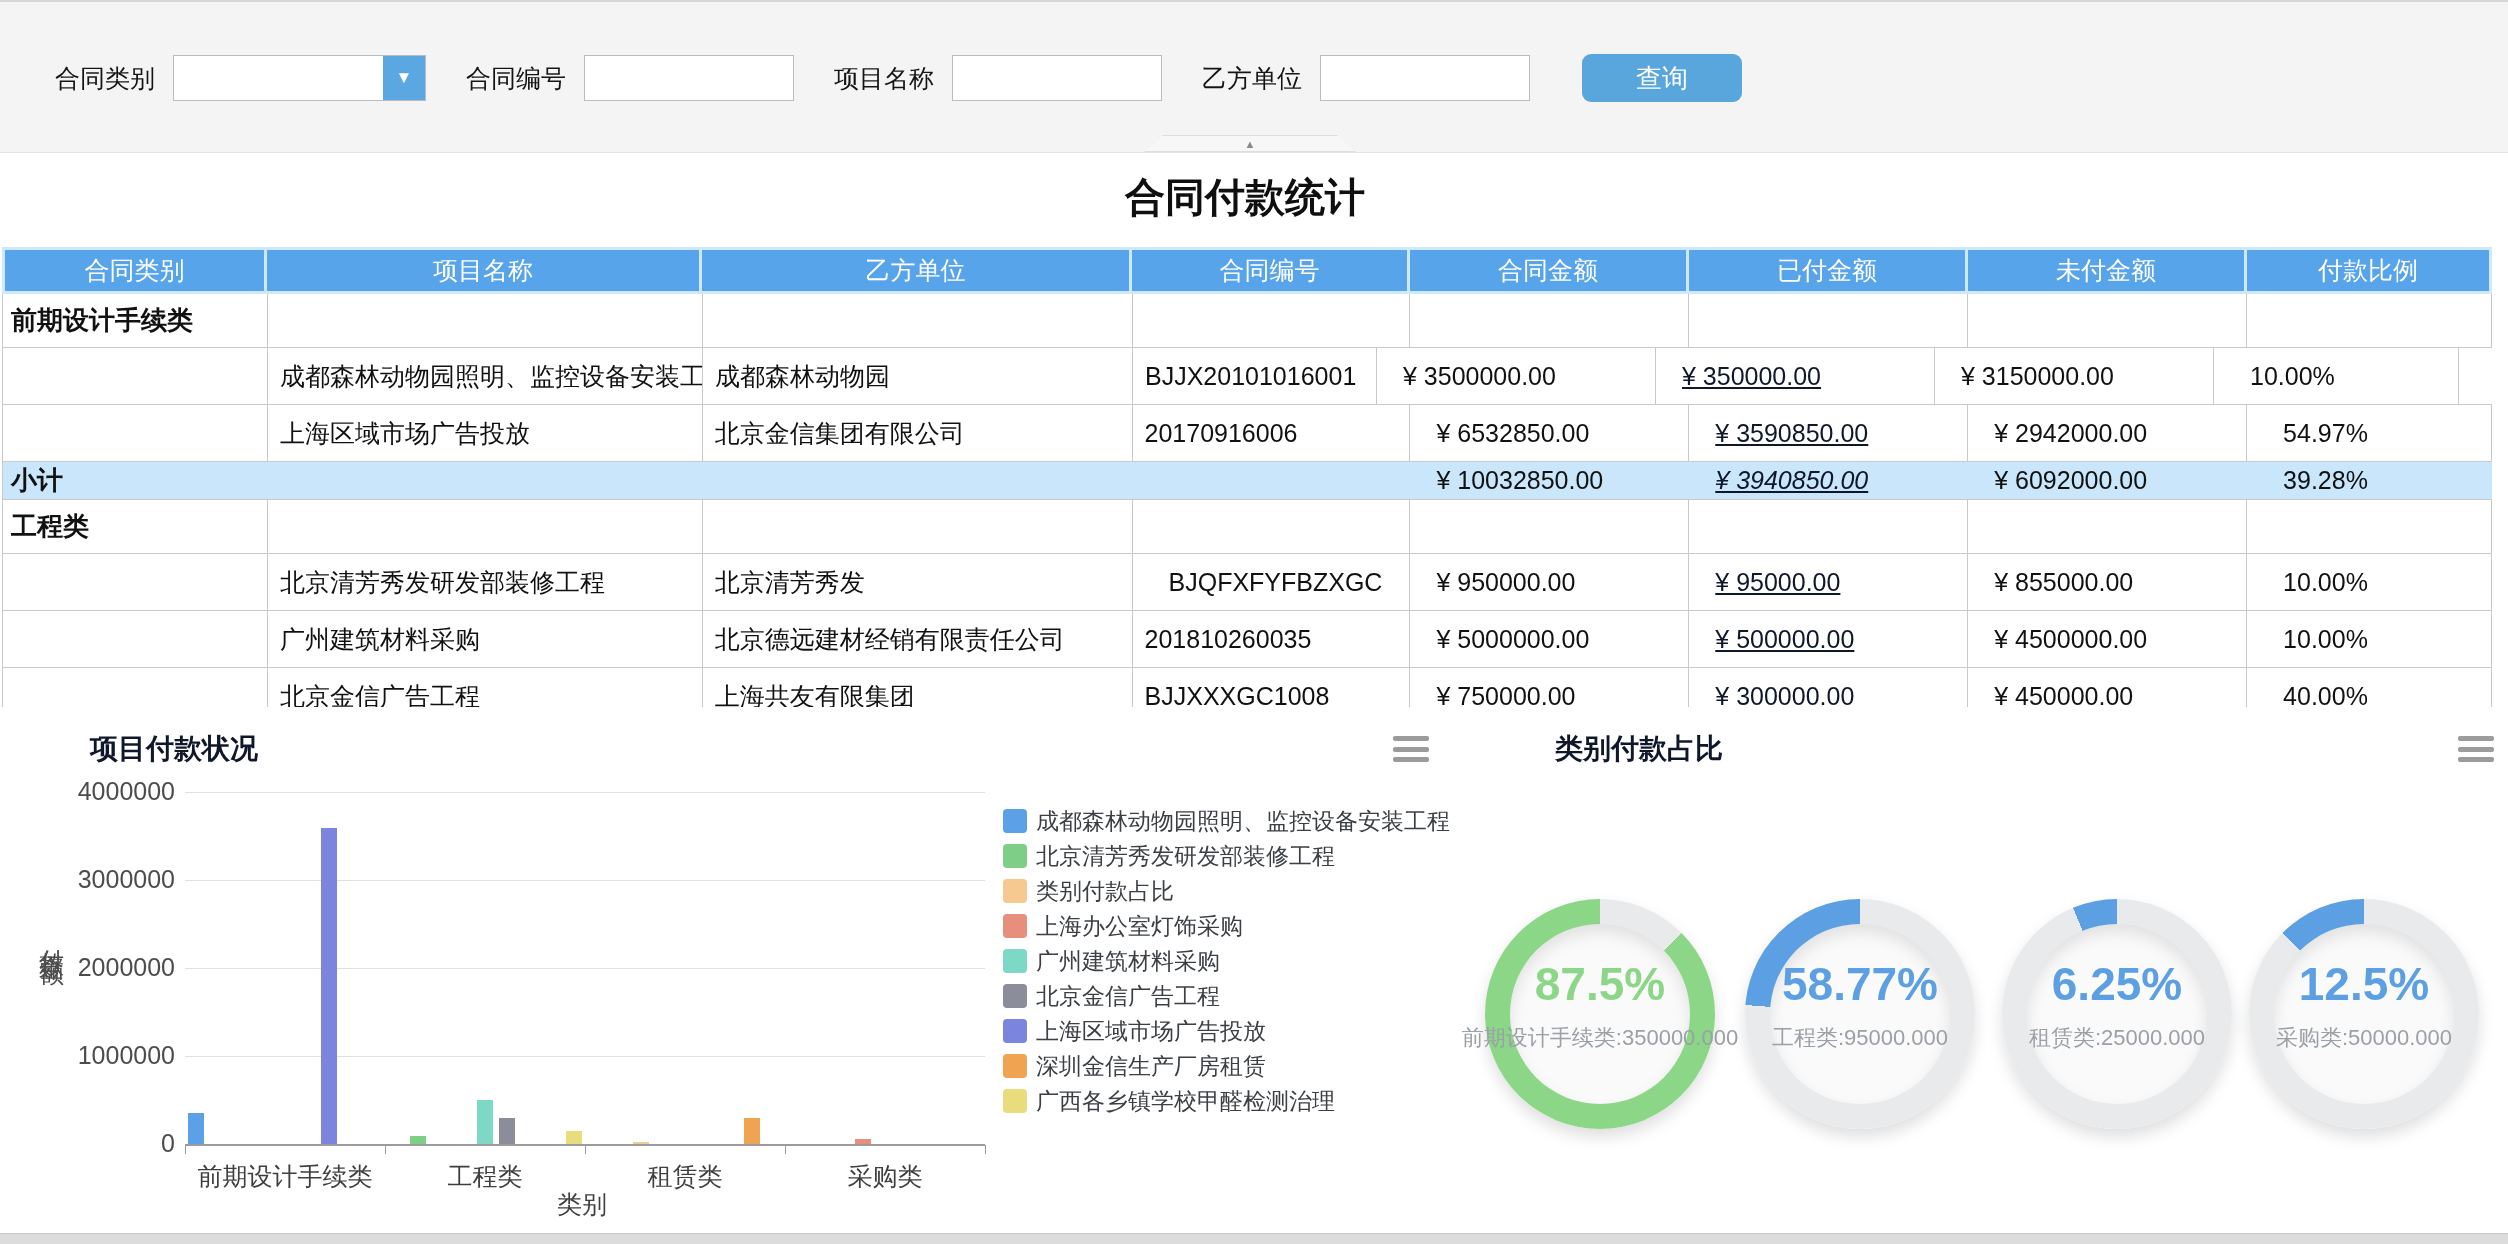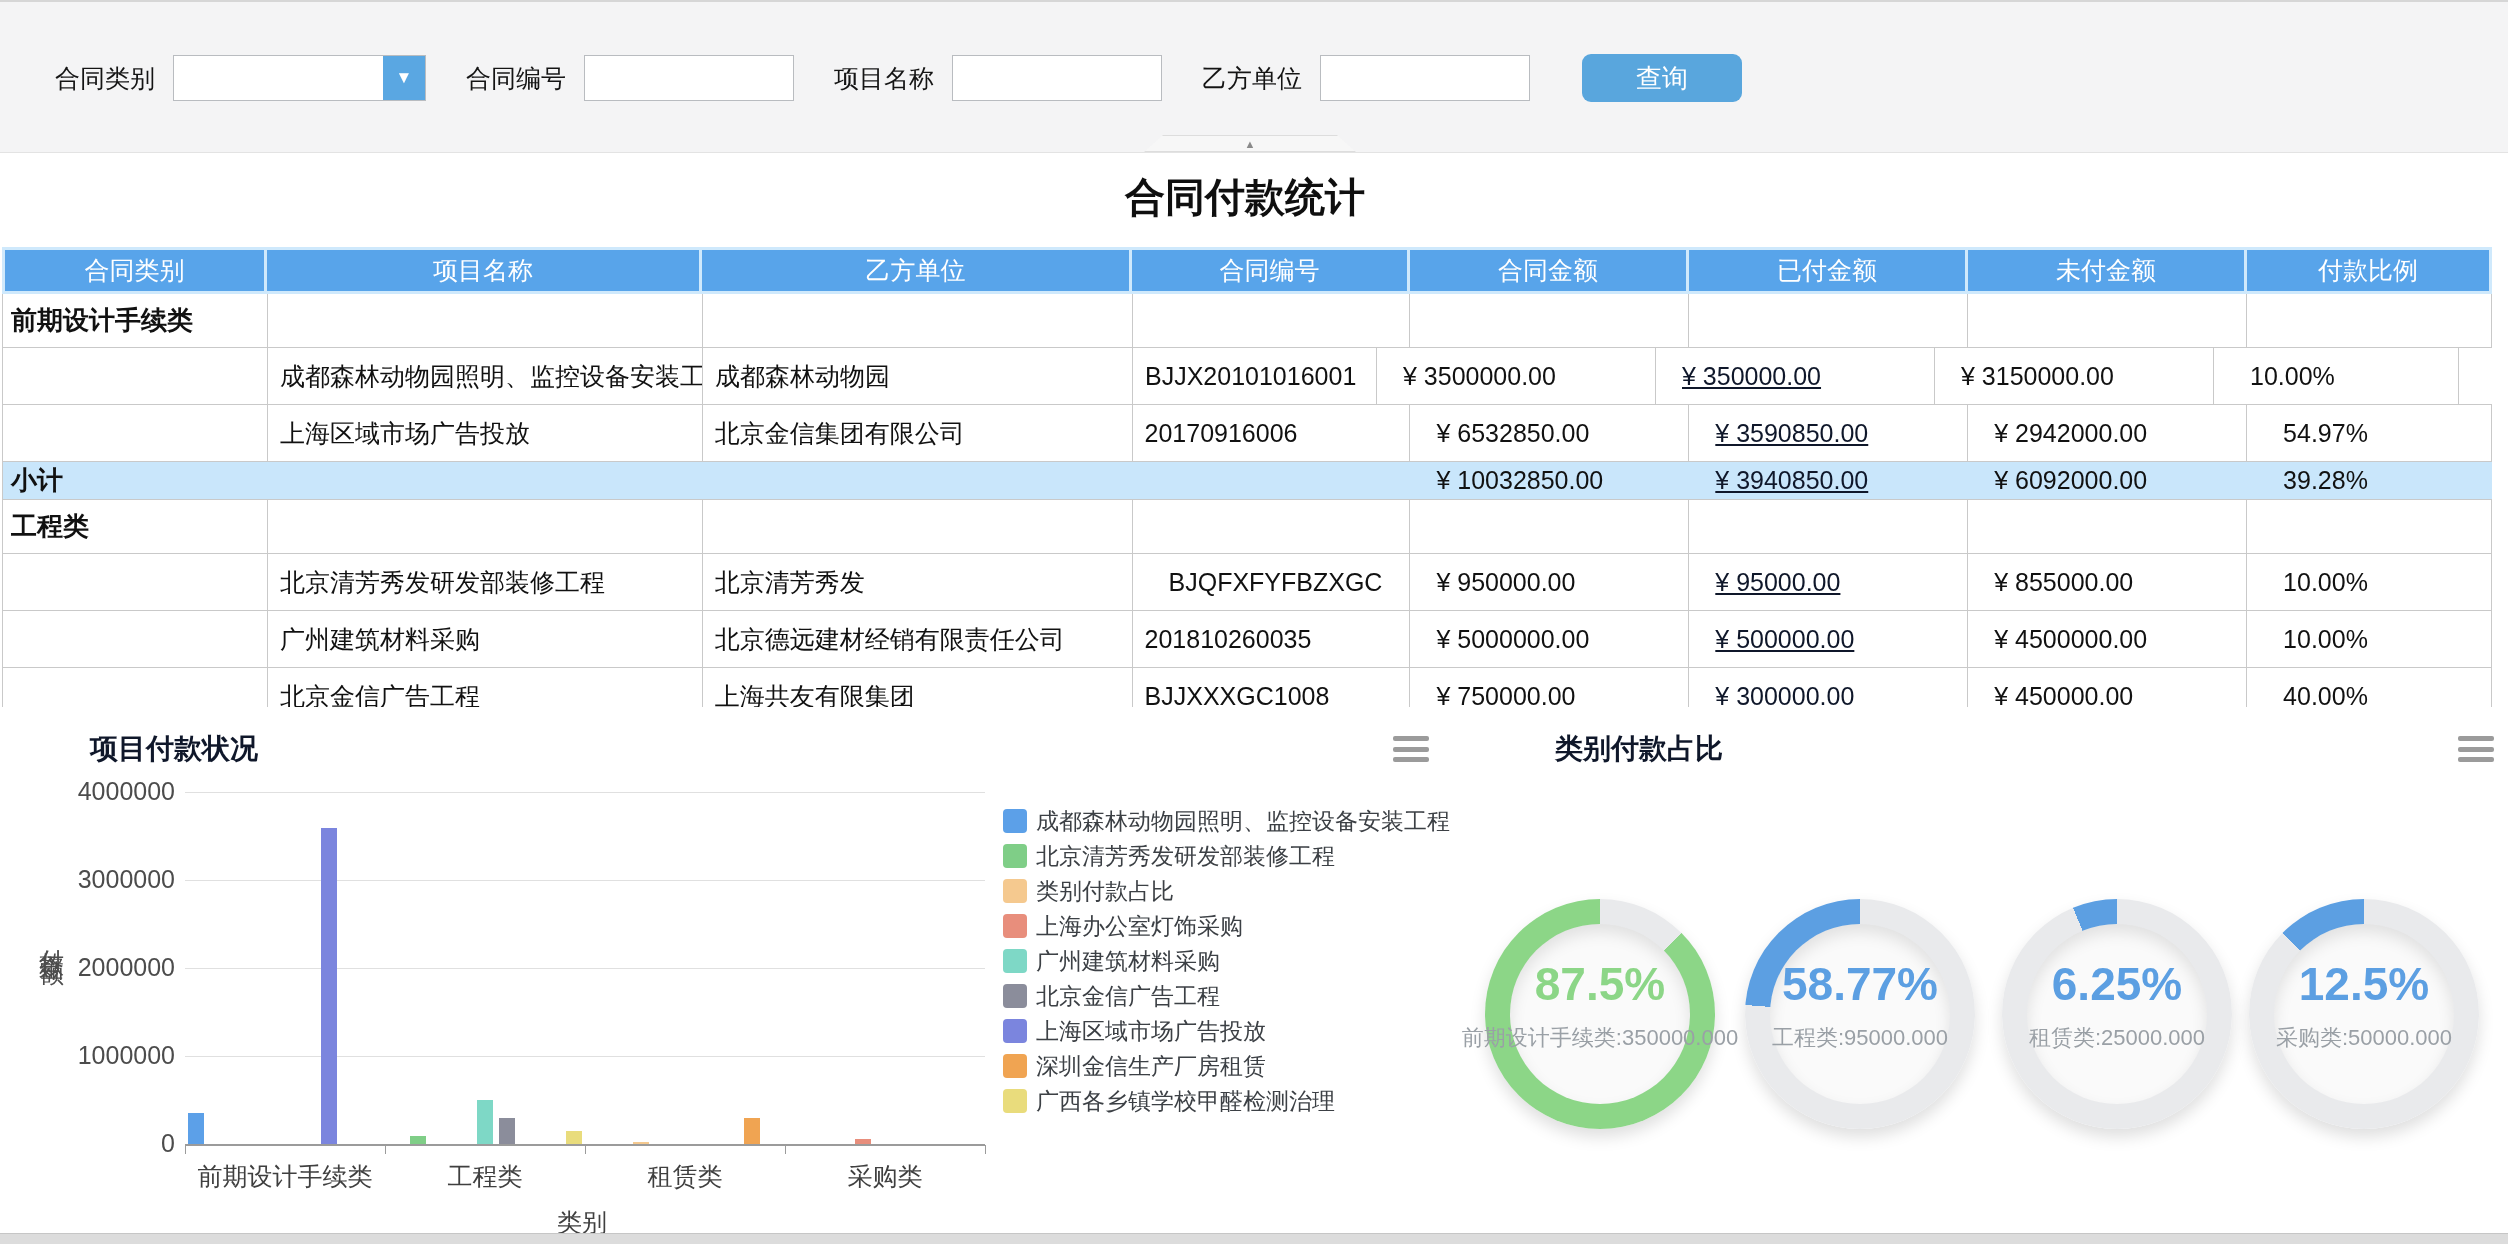--- a/index.html
+++ b/index.html
@@ -148,21 +148,21 @@
           </div>
           <div class="tcell c6 bordered" style="width: 279px;">¥ 2942000.00</div>
           <div class="tcell c7 bordered" style="width: 245px;">54.97%</div>
         </div>
         <div class="trow subtotal">
           <div class="tcell c0" style="width: 265px;">小计</div>
           <div class="tcell c1" style="width: 435px;"></div>
           <div class="tcell c2" style="width: 430px;"></div>
           <div class="tcell c3" style="width: 278px;"></div>
           <div class="tcell c4" style="width: 279px;">¥ 10032850.00</div>
-          <div class="tcell c5" style="width: 279px;">
+          <div class="tcell c5" style="width: 279px; font-style: italic;">
             <span class="paylink">¥ 3940850.00</span>
           </div>
           <div class="tcell c6" style="width: 279px; text-align: center;">¥ 6092000.00</div>
           <div class="tcell c7" style="width: 245px;">39.28%</div>
         </div>
         <div class="trow category">
           <div class="tcell c0 bordered" style="width: 265px;">工程类</div>
           <div class="tcell c1 bordered" style="width: 435px;"></div>
           <div class="tcell c2 bordered" style="width: 430px;"></div>
           <div class="tcell c3 bordered" style="width: 278px;"></div>
@@ -213,21 +213,21 @@
   <div class="charts">
 
     <div class="chart-left" id="bar-panel">
       <div class="chart-title" style="left:90px;top:22px;">项目付款状况</div>
       <div class="menu-icon" style="left:1393px;top:28px;">
           <div></div>
           <div></div>
           <div></div>
         </div>
       <div class="ylabel" style="left:36px;top:222px;">付款金额</div>
-      <div class="xlabel" style="left:582px;top:498px;">类别</div>
+      <div class="xlabel" style="left:582px;top:480px;">类别</div>
       <div id="bar-plot">
           <div class="gridline zero" style="left: 185px; top: 436px; width: 800px;"></div>
           <div class="ytick" style="left: -10px; top: 421px;">0</div>
           <div class="gridline" style="left: 185px; top: 348px; width: 800px;"></div>
           <div class="ytick" style="left: -10px; top: 333px;">1000000</div>
           <div class="gridline" style="left: 185px; top: 260px; width: 800px;"></div>
           <div class="ytick" style="left: -10px; top: 245px;">2000000</div>
           <div class="gridline" style="left: 185px; top: 172px; width: 800px;"></div>
           <div class="ytick" style="left: -10px; top: 157px;">3000000</div>
           <div class="gridline" style="left: 185px; top: 84px; width: 800px;"></div>

